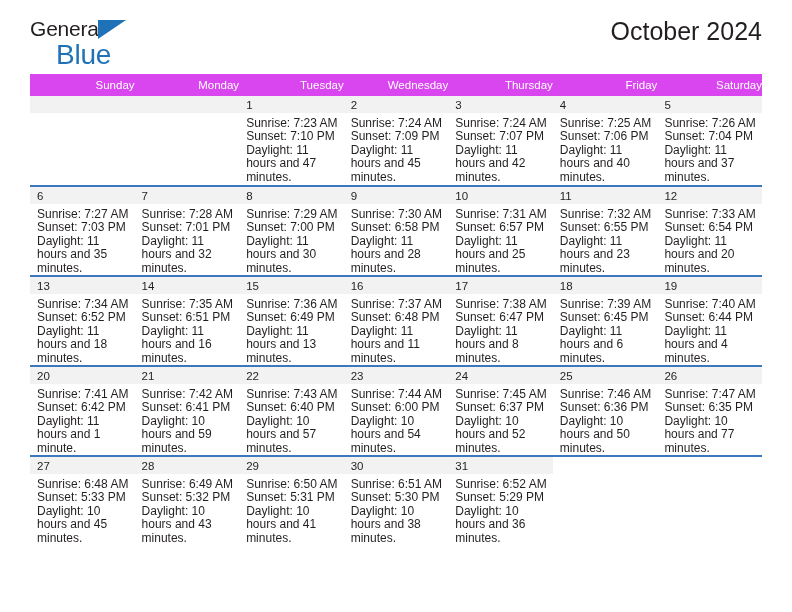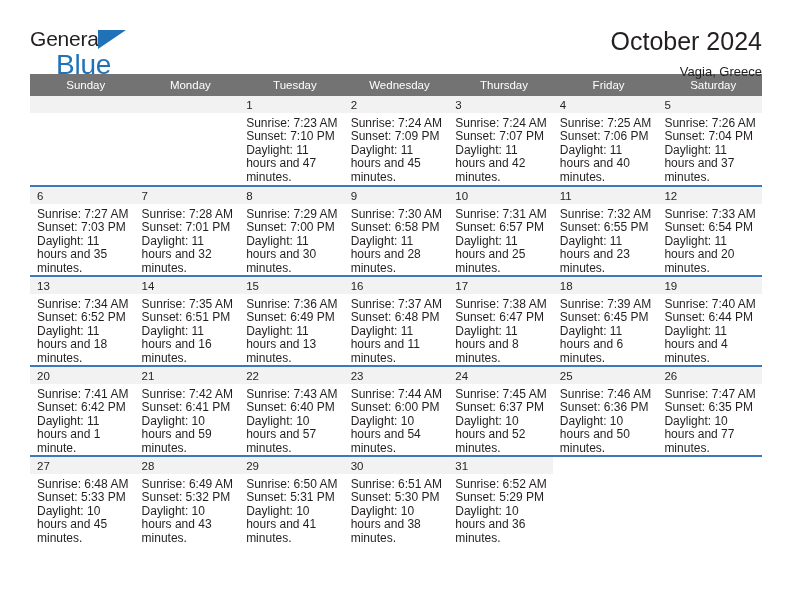--- a/index.html
+++ b/index.html
@@ -22,21 +22,21 @@
     box-sizing: border-box;
     padding: 0 30px;
   }
 
   
   .header {
     display: flex;
     align-items: flex-start;
     justify-content: space-between;
     height: 74px;
-    padding-top: 28px;
+    padding-top: 18px;
     box-sizing: border-box;
   }
 
   .logo {
     position: relative;
     width: 120px;
     height: 46px;
     line-height: 1;
   }
   .logo-general {
@@ -82,25 +82,25 @@
   }
 
   
   .calendar {
     width: 732px;
     border-collapse: collapse;
     table-layout: fixed;
   }
 
   .calendar th {
-    background: #737373;
+    background: #d946ef;
     color: #ffffff;
     font-size: 11.5px;
     font-weight: normal;
-    text-align: center;
+    text-align: right;
     padding: 5px 0 5px 7px;
     height: 20px;
     box-sizing: border-box;
   }
 
   .week-row > td {
     vertical-align: top;
     padding: 0;
     border-top: 2px solid #3b78bc;
     height: 90px;
@@ -147,21 +147,20 @@
 <div class="page">
 
   <div class="header">
     <div class="logo">
       <span class="logo-general">General</span>
       <span class="logo-triangle"></span>
       <span class="logo-blue">Blue</span>
     </div>
     <div class="title-block">
       <div class="cal-title">October 2024</div>
-      <div class="cal-subtitle">Vagia, Greece</div>
     </div>
   </div>
 
   <table class="calendar">
     <thead>
       <tr id="header-row">
           <th>Sunday</th>
           <th>Monday</th>
           <th>Tuesday</th>
           <th>Wednesday</th>

